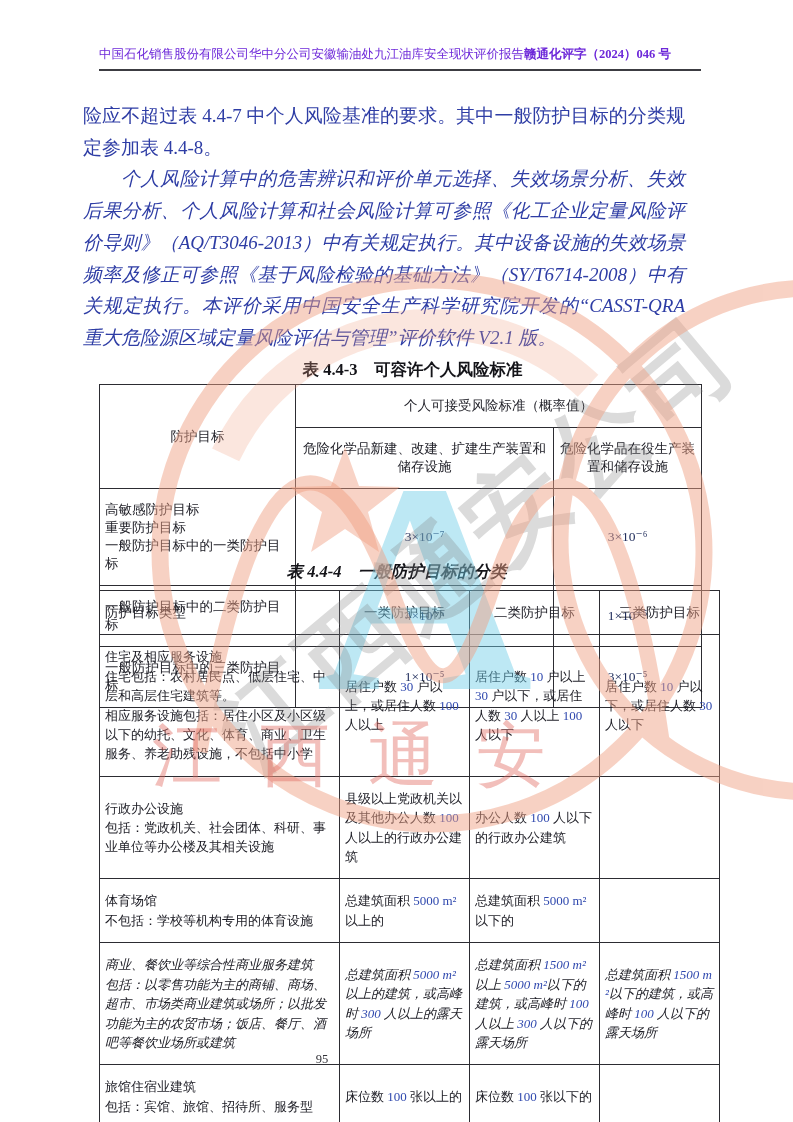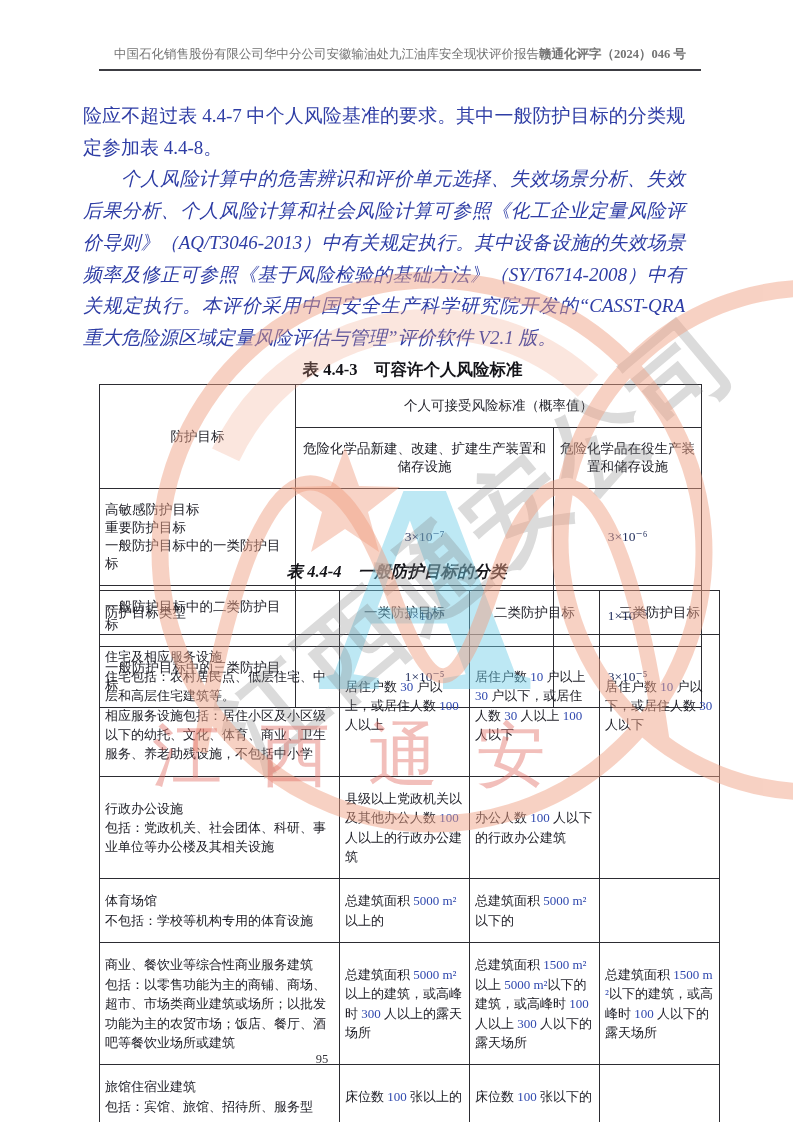--- a/index.html
+++ b/index.html
@@ -4,22 +4,22 @@
 <style>
   html,body { margin:0; padding:0; background:#ffffff; }
   .page {
     position:relative; width:793px; height:1122px; margin:0 auto;
     background:#ffffff; overflow:hidden;
     font-family:"Liberation Serif","DejaVu Serif",serif; color:#1c1c24;
   }
   
   .header {
     position:absolute; top:46px; left:99px; width:602px;
-    display:flex; justify-content:center; align-items:flex-end;
-    font-size:12.5px; color:#737373; z-index:1;
+    display:flex; justify-content:flex-start; align-items:flex-end;
+    font-size:12.5px; color:#6d28d9; z-index:1;
   }
   .header-right { font-weight:600; }
   .header-rule {
     position:absolute; top:69px; left:99px; width:602px;
     border-top:2px solid #3c3c42; z-index:1;
   }
   
   .body-text {
     position:absolute; top:100px; left:83px; width:602px;
     font-size:19px; line-height:31.7px; color:#2e3da5;
@@ -152,21 +152,21 @@
       <td class="auto-num">办公人数 <span class="num">100</span> 人以下的行政办公建筑</td>
       <td class="auto-num"></td>
     </tr>
     <tr style="height:40px;">
       <td class="pre top auto-num">体育场馆
 不包括：学校等机构专用的体育设施</td>
       <td class="top auto-num">总建筑面积 <span class="num">5000 m²</span> 以上的</td>
       <td class="top auto-num">总建筑面积 <span class="num">5000 m²</span> 以下的</td>
       <td class="auto-num"></td>
     </tr>
-    <tr style="height:97px;">
+    <tr style="height:97px;font-style:italic;">
       <td class="pre top auto-num">商业、餐饮业等综合性商业服务建筑
 包括：以零售功能为主的商铺、商场、超市、市场类商业建筑或场所；以批发功能为主的农贸市场；饭店、餐厅、酒吧等餐饮业场所或建筑</td>
       <td class="auto-num">总建筑面积 <span class="num">5000 m²</span> 以上的建筑，或高峰时 <span class="num">300</span> 人以上的露天场所</td>
       <td class="auto-num">总建筑面积 <span class="num">1500 m²</span> 以上 <span class="num">5000 m²</span>以下的建筑，或高峰时 <span class="num">100</span> 人以上 <span class="num">300</span> 人以下的露天场所</td>
       <td class="auto-num">总建筑面积 <span class="num">1500 m²</span>以下的建筑，或高峰时 <span class="num">100</span> 人以下的露天场所</td>
     </tr>
     <tr style="height:50px;margin-top:8px;">
       <td class="pre top auto-num">旅馆住宿业建筑
 包括：宾馆、旅馆、招待所、服务型</td>
       <td class="top auto-num">床位数 <span class="num">100</span> 张以上的</td>

